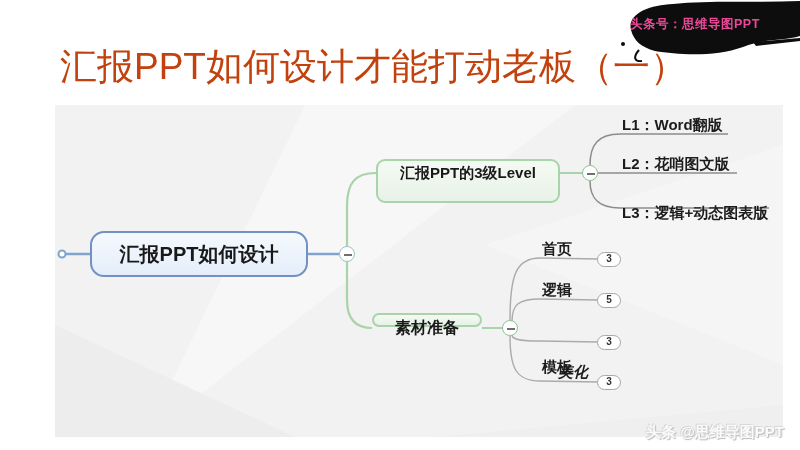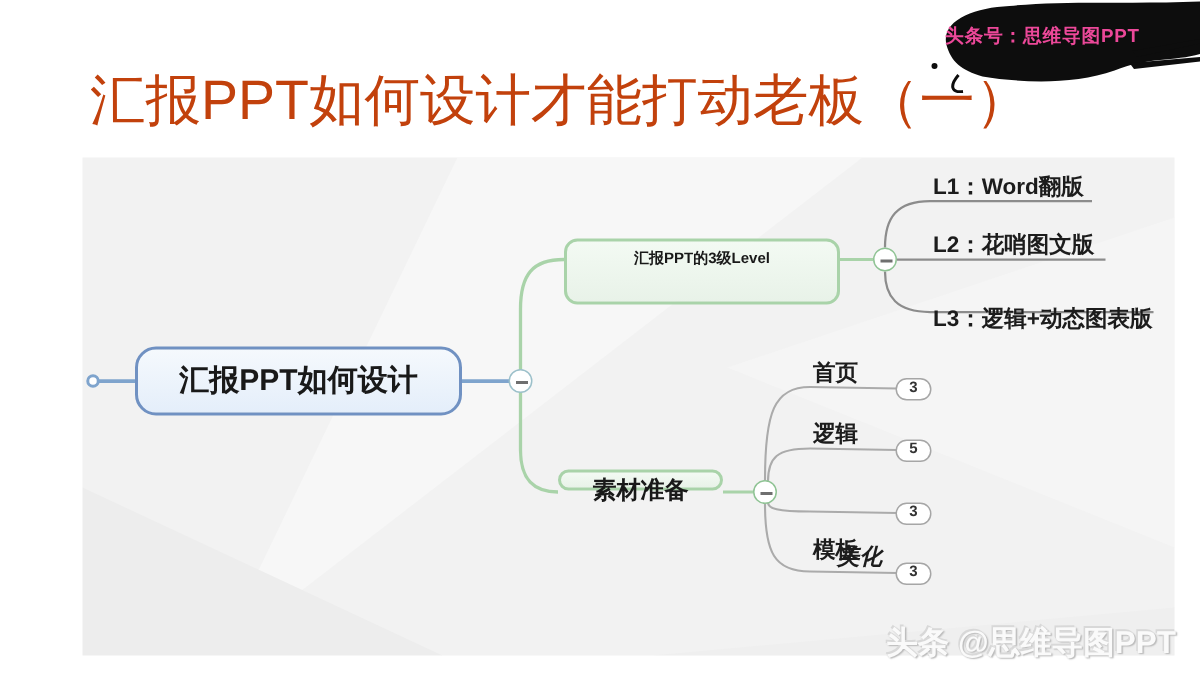--- a/index.html
+++ b/index.html
@@ -14,21 +14,21 @@
   }
   
   .brush{position:absolute;left:615px;top:0;width:185px;height:62px;}
   .brush-label{
     position:absolute;left:630px;top:16px;width:170px;
     color:#ec4899;font-size:12.5px;font-weight:bold;letter-spacing:.5px;white-space:nowrap;
   }
   
   .watermark{
     position:absolute;right:16px;bottom:8px;
-    font-size:21px;font-weight:bold;color:#fafafa;white-space:nowrap;
+    font-size:15px;font-weight:bold;color:#fafafa;white-space:nowrap;
     text-shadow:-1px -1px 0 #d8d8d8, 1px 1px 1px #b9b9b9, 0 0 1px #cccccc;
   }
   
   .canvas{position:absolute;left:55px;top:105px;width:728px;height:332px;background:#f2f2f2;}
   .canvas svg{position:absolute;left:0;top:0;}
   .wires{position:absolute;left:0;top:0;width:800px;height:450px;pointer-events:none;}
   
   .node{
     position:absolute;box-sizing:border-box;text-align:center;
     color:#191919;font-weight:bold;white-space:nowrap;
@@ -36,21 +36,21 @@
   .node-root{
     left:90px;top:231px;width:218px;height:46px;
     border:2px solid #7091c2;border-radius:14px;
     background:linear-gradient(#f5f9fd,#e4eefa);
     font-size:20px;line-height:42px;
   }
   .node-branch{
     border:2px solid #a9d3a9;border-radius:9px;
     background:linear-gradient(#f3faf3,#e8f2e8);
   }
-  .node-b1{left:376px;top:159px;width:184px;height:44px;font-size:10px;line-height:24px;}
+  .node-b1{left:376px;top:159px;width:184px;height:44px;font-size:15px;line-height:24px;}
   .node-b2{left:372px;top:313px;width:110px;height:14px;font-size:16px;line-height:26px;}
   .leaf{
     position:absolute;height:19px;line-height:19px;
     font-size:15px;font-weight:bold;color:#1c1c1c;white-space:nowrap;text-align:center;
   }
   
   .collapse{
     position:absolute;width:16px;height:16px;border-radius:50%;
     background:#ffffff;box-sizing:border-box;cursor:pointer;
   }

